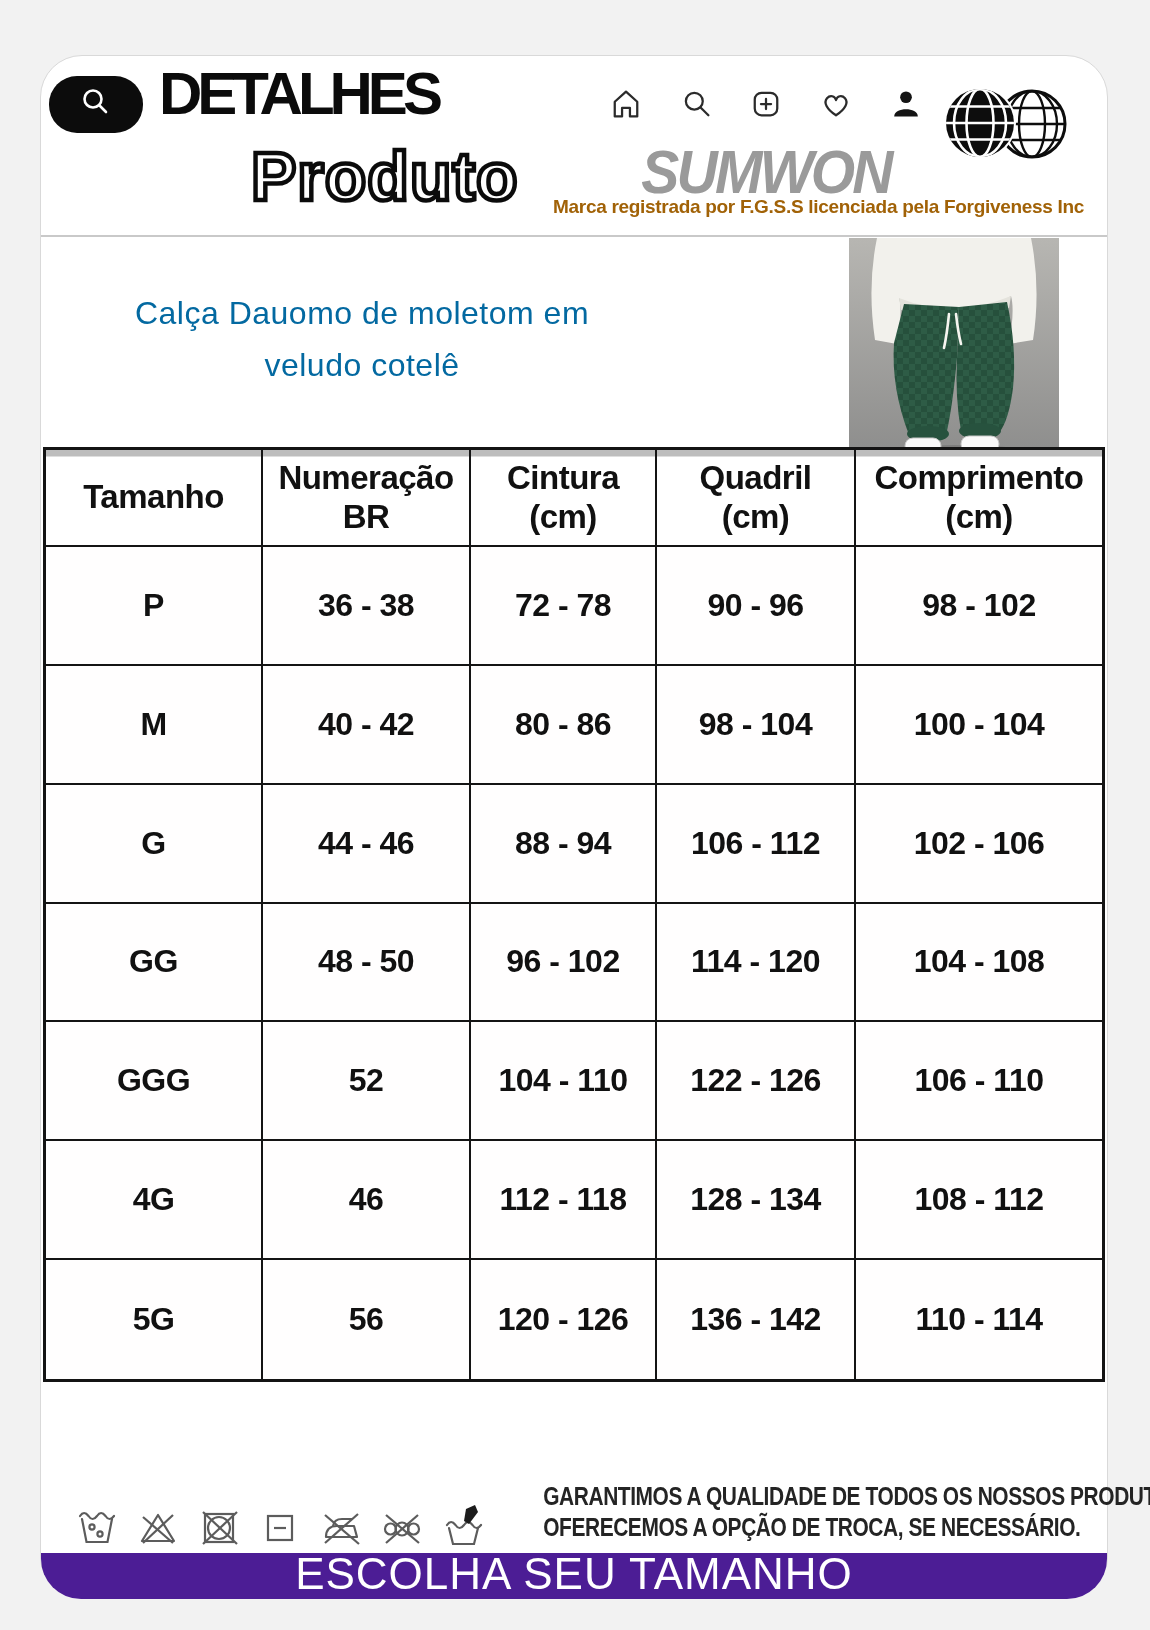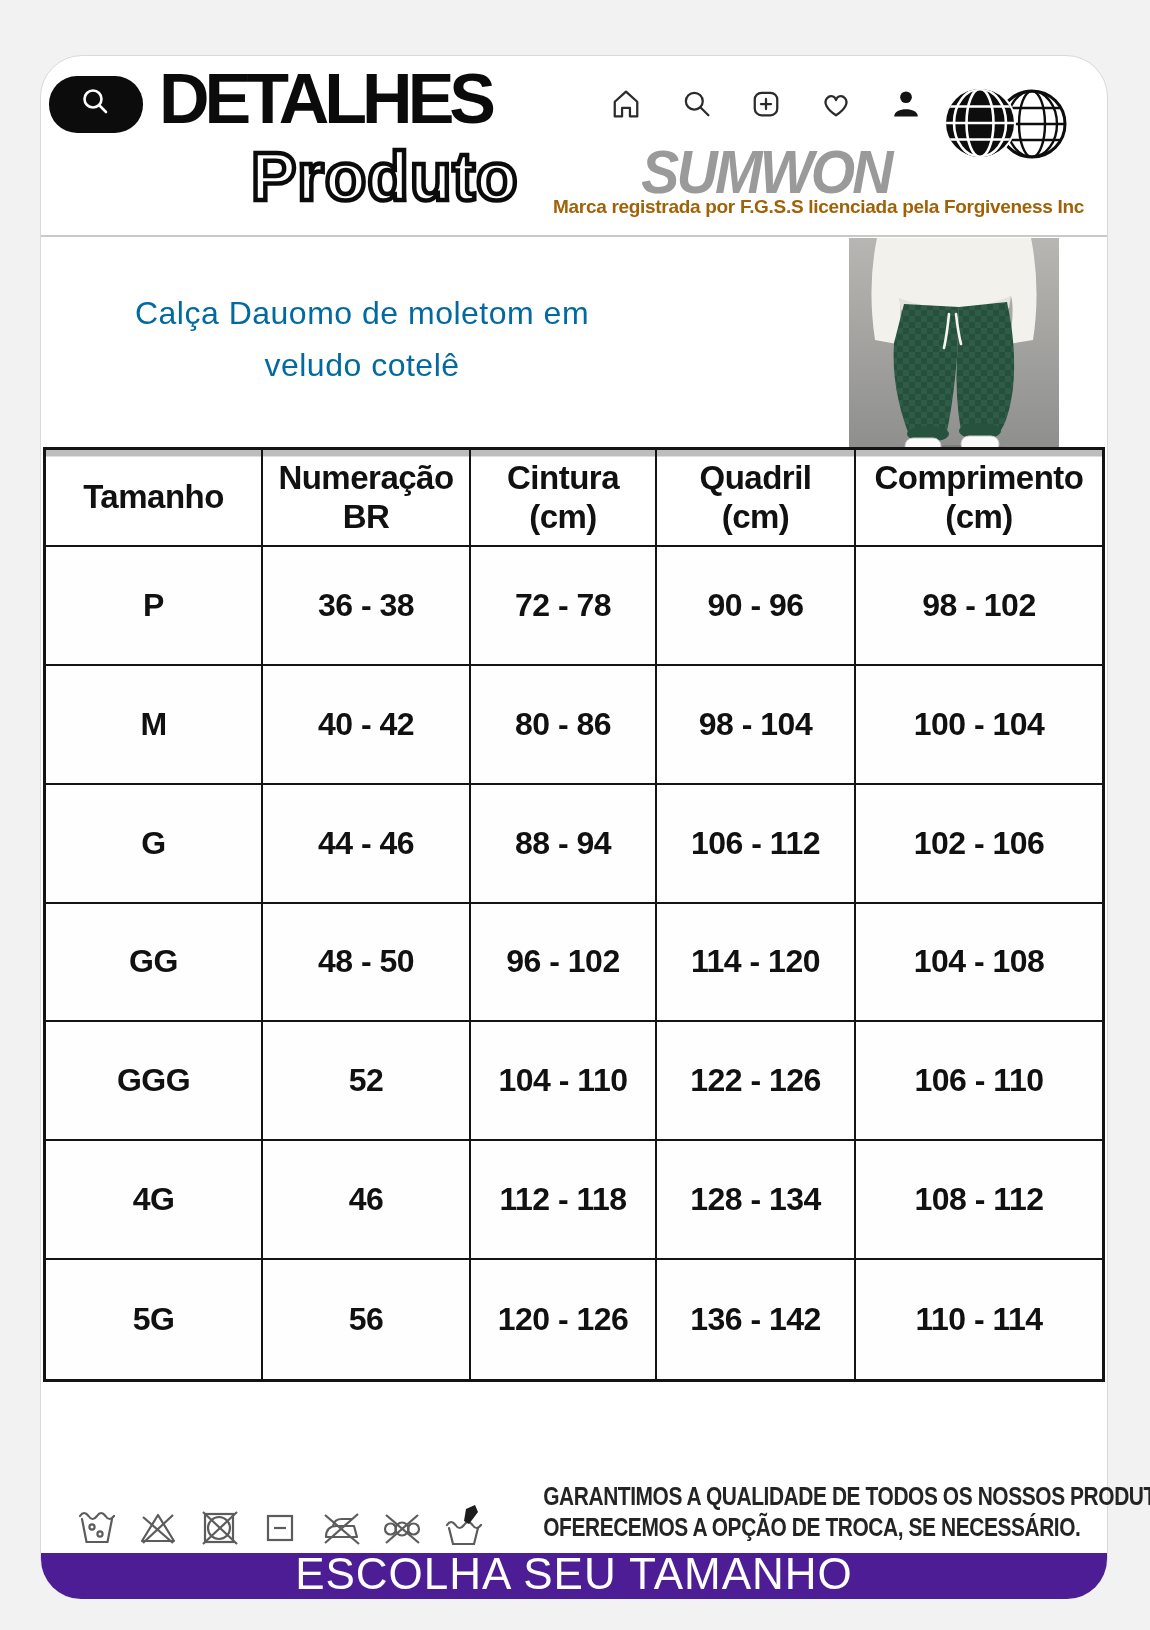--- a/index.html
+++ b/index.html
@@ -16,21 +16,21 @@
     background:#ffffff; border:1px solid #d9d9d9; border-radius:42px;
   }
   
   .search-pill {
     position:absolute; left:8px; top:20px; width:94px; height:57px;
     background:#0c0c0c; border-radius:28px;
     display:flex; align-items:center; justify-content:center;
   }
   .logo-primary {
     position:absolute; left:118px; top:8px;
-    font-size:70px; font-weight:900; letter-spacing:-5px; line-height:1;
+    font-size:60px; font-weight:900; letter-spacing:-5px; line-height:1;
     color:#0b0b0b; white-space:nowrap;
   }
   .logo-secondary {
     position:absolute; left:210px; top:86px;
     font-size:68px; font-weight:800; letter-spacing:1px; line-height:1;
     color:#ffffff; -webkit-text-stroke:4.5px #0b0b0b; white-space:nowrap;
   }
   .nav-icons {
     position:absolute; left:567px; top:30px; display:flex; gap:34px; align-items:center;
   }

